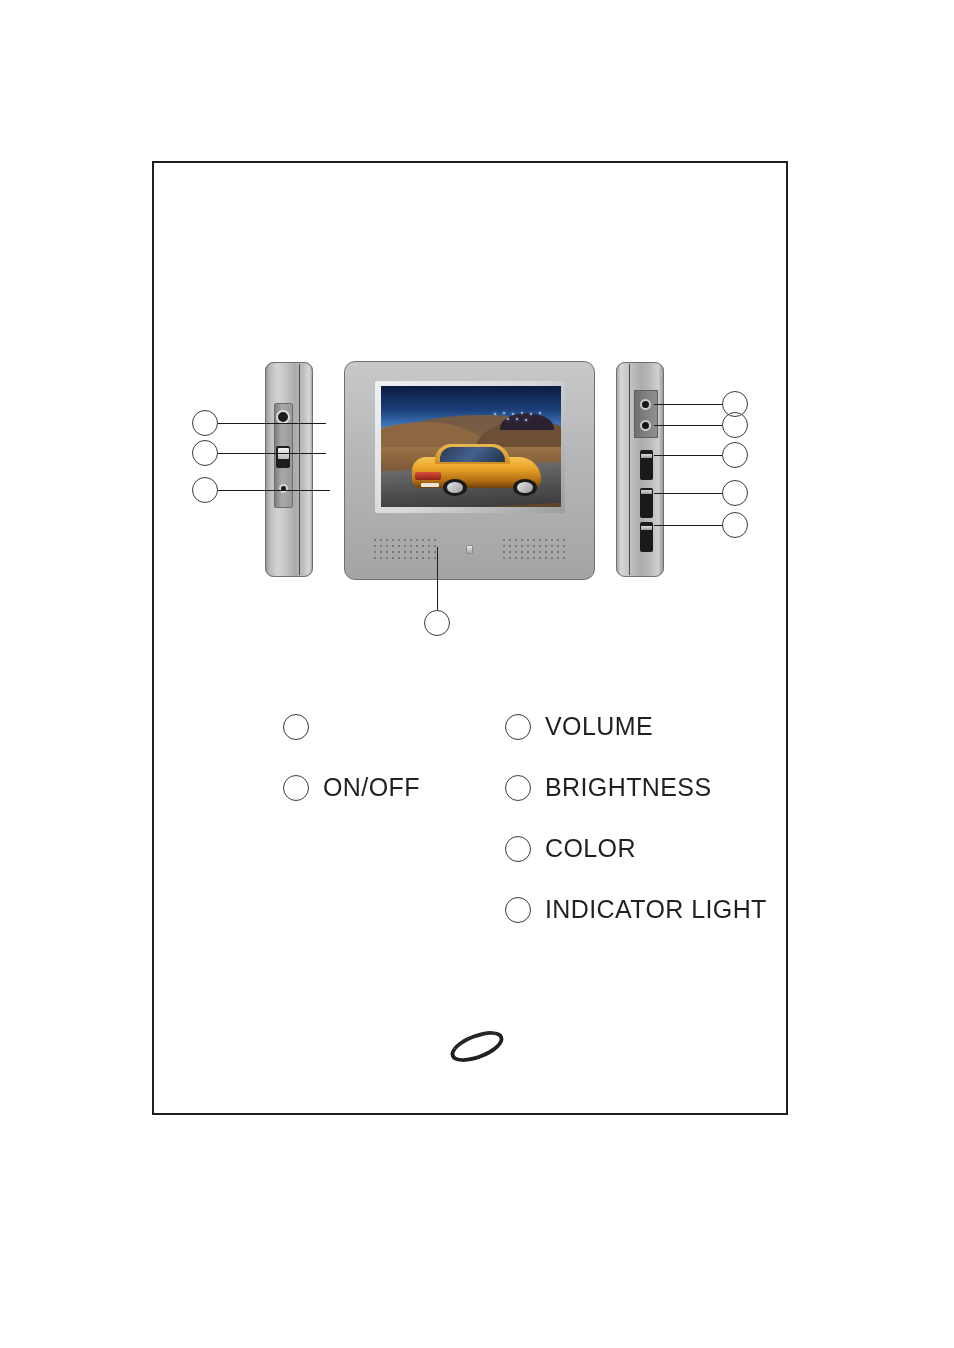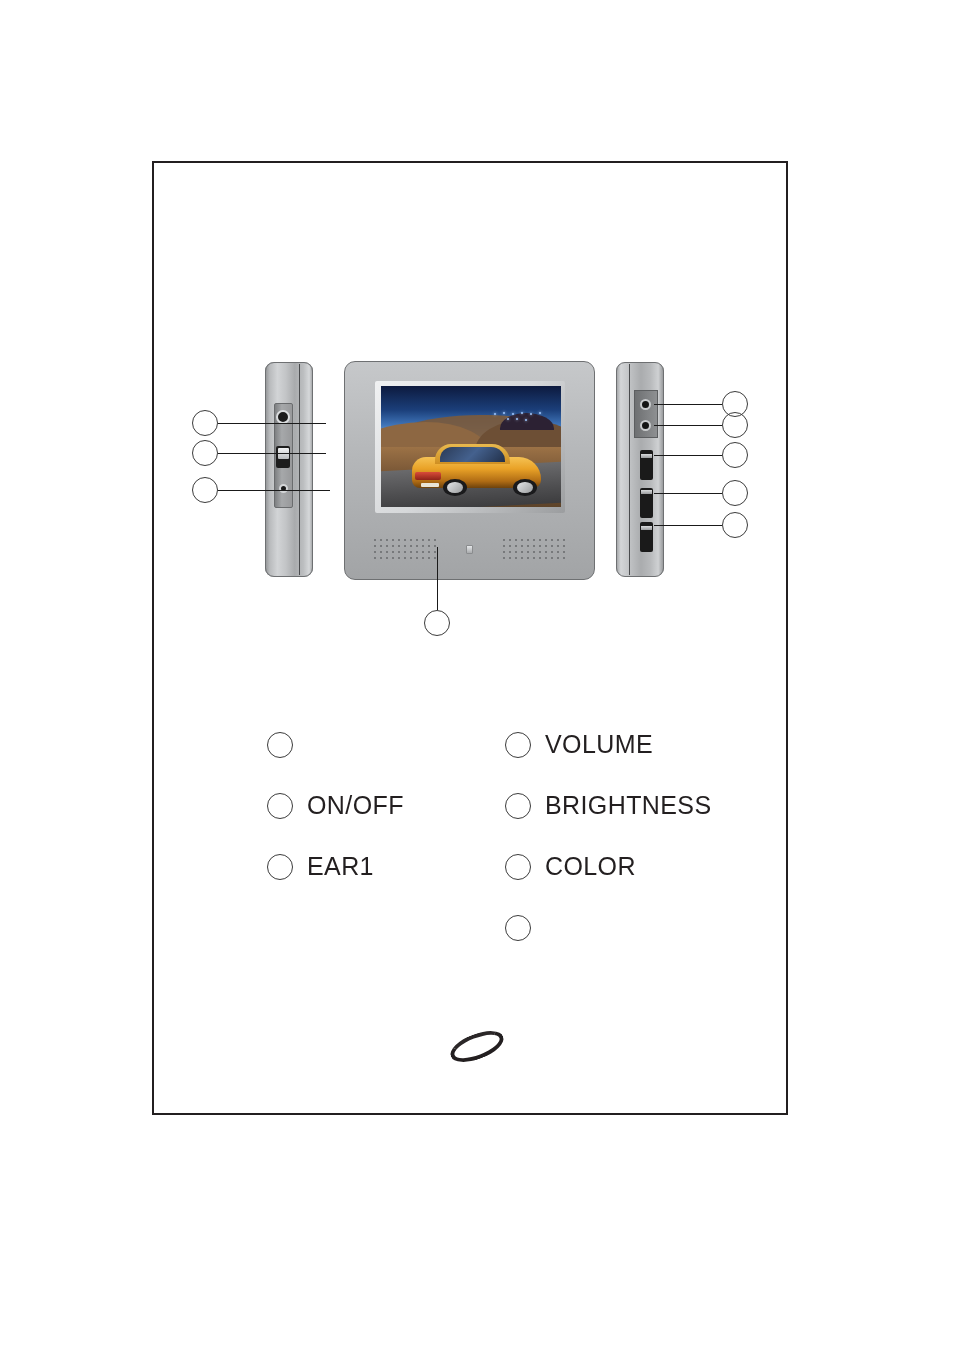--- a/index.html
+++ b/index.html
@@ -329,27 +329,27 @@
   #legend {
     position: absolute;
     left: 265px;
     top: 712px;
     width: 500px;
   }
   .legend-col {
     position: absolute;
     top: 0;
   }
-  .legend-col-left  { left: 0px;   width: 230px; }
+  .legend-col-left  { left: 16px;   width: 230px; }
   .legend-col-right { left: 238px; width: 262px; }
   .legend-row {
     position: relative;
     height: 61px;
     display: flex;
-    align-items: center;
+    align-items: flex-start;
   }
   .legend-bullet {
     width: 26px; height: 26px;
     border: 1.4px solid #3b3b3b;
     border-radius: 50%;
     box-sizing: border-box;
     flex: 0 0 auto;
   }
   .legend-label {
     margin-left: 14px;
@@ -483,41 +483,38 @@
 
     <div class="legend-col legend-col-left">
       <div class="legend-row">
         <span class="legend-bullet"></span>
         <span class="legend-label"></span>
       </div>
       <div class="legend-row">
         <span class="legend-bullet"></span>
         <span class="legend-label">ON/OFF</span>
       </div>
-      <div class="legend-row">
-        <span class="legend-bullet"></span>
-        <span class="legend-label">EAR1</span>
-      </div>
     </div>
 
     <div class="legend-col legend-col-right">
       <div class="legend-row">
         <span class="legend-bullet"></span>
         <span class="legend-label">VOLUME</span>
       </div>
       <div class="legend-row">
         <span class="legend-bullet"></span>
         <span class="legend-label">BRIGHTNESS</span>
       </div>
       <div class="legend-row">
         <span class="legend-bullet"></span>
         <span class="legend-label">COLOR</span>
       </div>
       <div class="legend-row">
         <span class="legend-bullet"></span>
+        <span class="legend-label">INDICATOR LIGHT</span>
       </div>
     </div>
   </div>
 
   <div id="brand-logo" style="left:295px; top:866px;">
     <div class="ring"></div>
   </div>
 
 </div>
 

